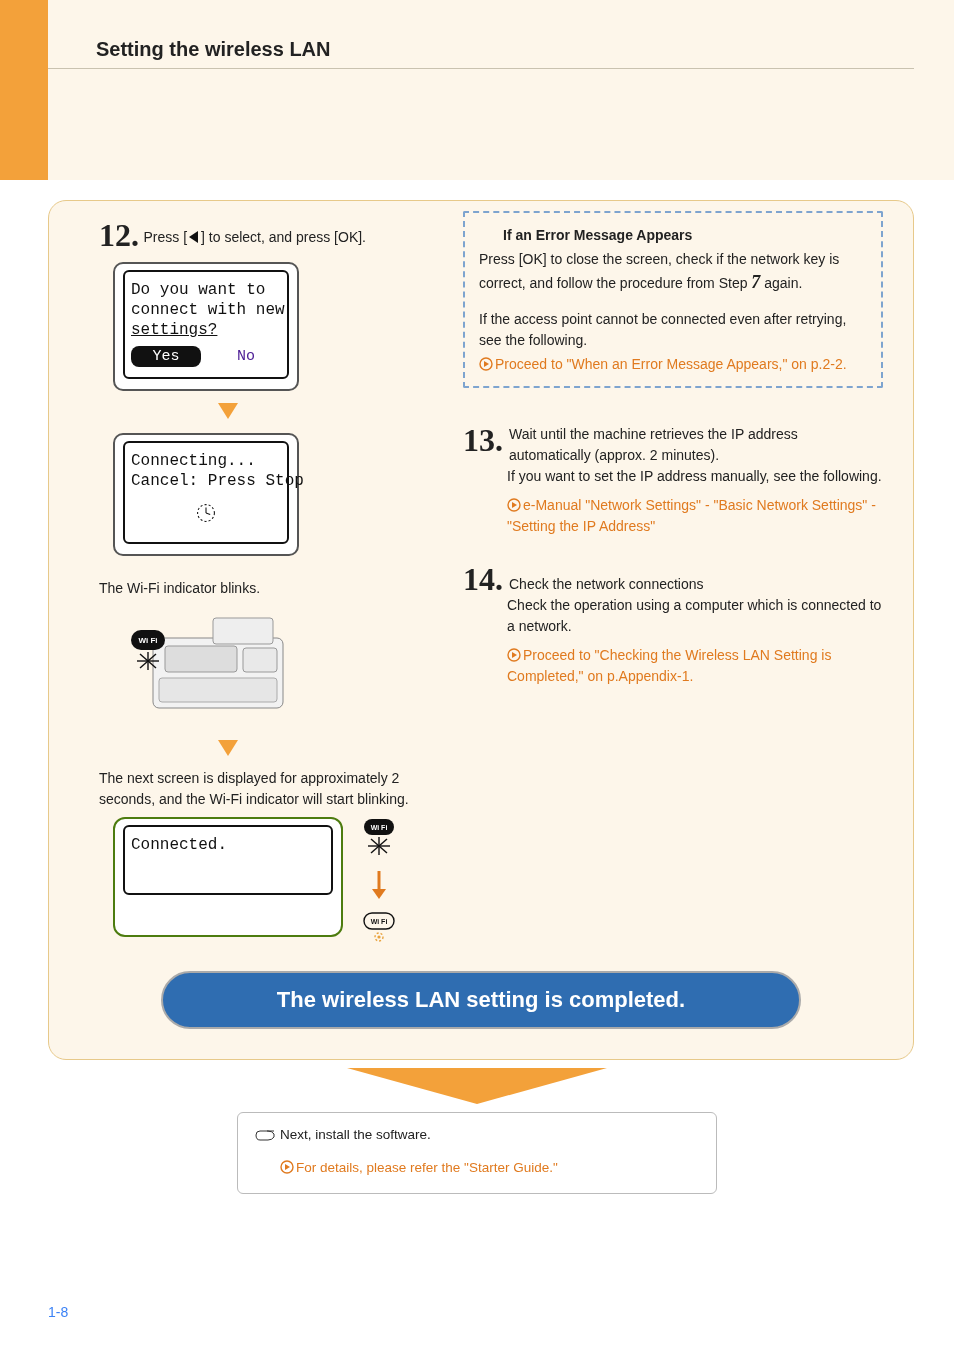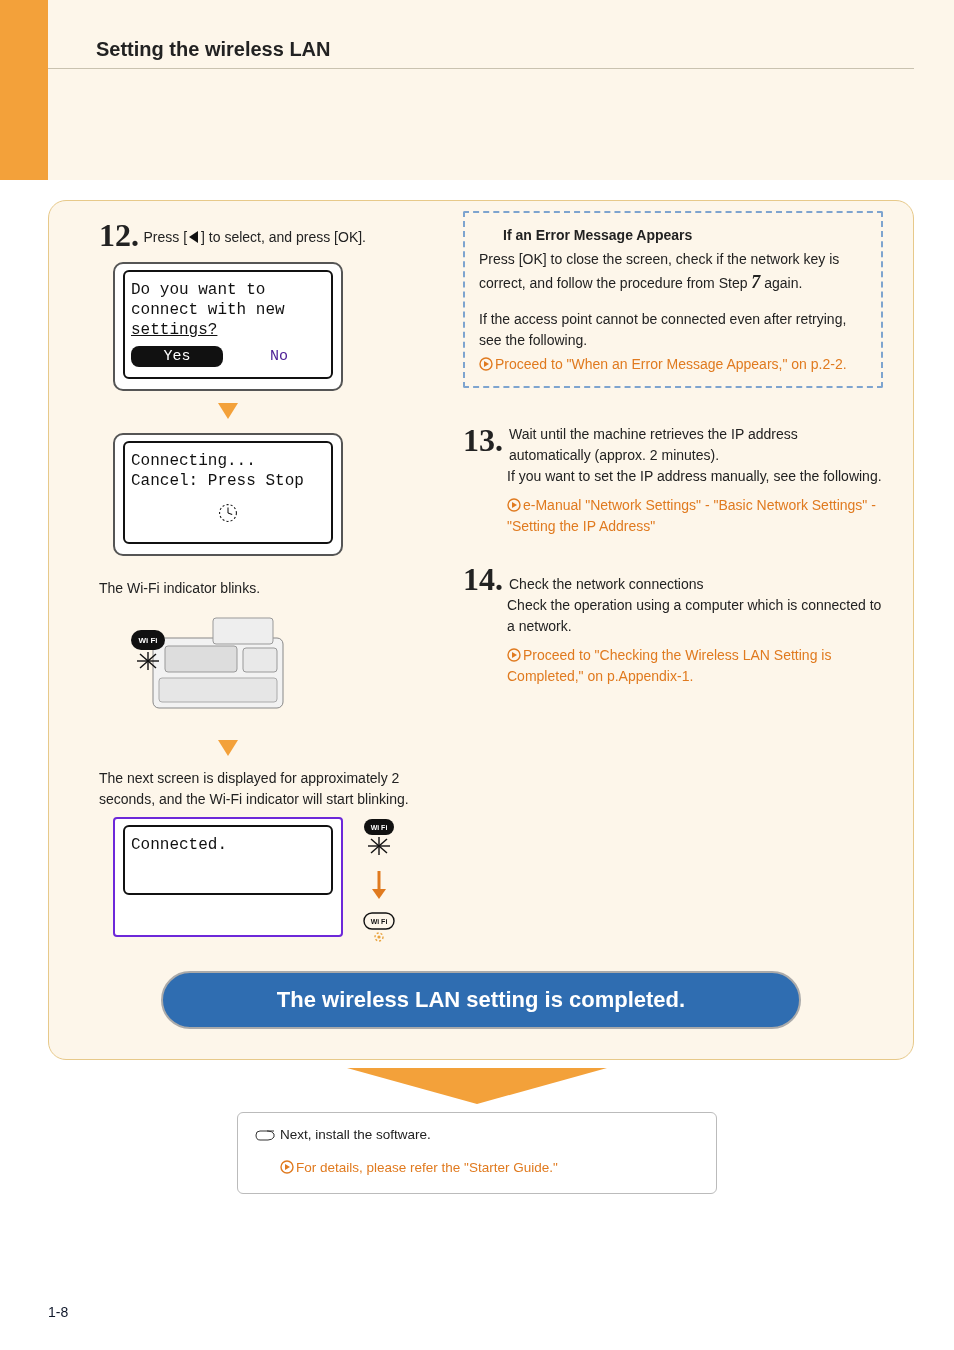--- a/index.html
+++ b/index.html
@@ -18,39 +18,39 @@
   .panel { position: absolute; left: 48px; right: 40px; top: 200px; height: 860px; background: #fdf6ea; border: 1px solid #e7c98a; border-radius: 18px; }
 
   .left-col { position: absolute; left: 50px; top: 16px; width: 370px; }
   .right-col { position: absolute; right: 30px; top: 10px; width: 420px; }
 
   .step-num { font-family: Georgia, "Times New Roman", serif; font-weight: 700; font-size: 32px; color: #222; }
   .step-inline { font-size: 14px; vertical-align: 4px; }
 
   .tri-left { display: inline-block; vertical-align: -2px; }
 
-  .lcd { margin: 8px 0 0 14px; width: 230px; border: 2px solid #555; border-radius: 10px; background: #fff; padding: 6px 8px 10px 8px; }
+  .lcd { margin: 8px 0 0 14px; width: 186px; border: 2px solid #555; border-radius: 10px; background: #fff; padding: 6px 8px 10px 8px; }
   .lcd-inner { border: 2px solid #111; border-radius: 6px; padding: 8px 6px 10px 6px; font-family: "Courier New", monospace; font-size: 16px; color: #111; }
   .lcd-line { line-height: 1.25; white-space: pre; }
   .lcd-buttons { display: flex; gap: 10px; margin-top: 6px; }
   .lcd-btn { flex: 1; text-align: center; font-family: "Courier New", monospace; font-size: 15px; border-radius: 8px; padding: 2px 0; }
   .btn-yes { background: #111; color: #fff; }
   .btn-no  { background: transparent; color: #4c1d95; }
 
   .lcd-connecting .clock { text-align: center; margin-top: 8px; }
   .clock svg { width: 28px; height: 28px; }
 
   .down-arrow { text-align: center; margin: 10px 0 4px 0; }
   .down-arrow svg { width: 24px; height: 20px; }
 
   .small-text { font-size: 14px; line-height: 1.45; }
 
   .printer-wrap { margin: 10px 0 4px 14px; width: 200px; height: 120px; position: relative; }
 
-  .lcd-small { margin: 8px 0 0 14px; width: 230px; border: 2px solid #6d28d9; border-radius: 4px; background: #fff; padding: 6px 8px 40px 8px; }
+  .lcd-small { margin: 8px 0 0 14px; width: 230px; border: 2px solid #4d7c0f; border-radius: 12px; background: #fff; padding: 6px 8px 40px 8px; }
   .lcd-small .lcd-inner { min-height: 70px; }
 
   .wifi-badge-col { position: absolute; left: 300px; top: 610px; width: 60px; text-align: center; }
   .wifi-badge-col .down { margin: 6px auto; }
 
   
   .callout { border: 2px dashed #7ea4cf; border-radius: 2px; padding: 14px 14px 12px 14px; background: transparent; }
   .callout-title { font-weight: 700; font-size: 14px; margin-bottom: 6px; padding-left: 24px; }
   .callout-body { font-size: 14px; line-height: 1.45; }
   .step-ref { font-family: Georgia, serif; font-style: italic; font-weight: 700; font-size: 18px; }
@@ -69,21 +69,21 @@
   .pill { position: absolute; left: 50%; transform: translateX(-50%); bottom: 30px; width: 640px; background: #2f6db1; border: 2px solid #aaa; border-radius: 34px; text-align: center; padding: 14px 20px; }
   .pill-text { color: #fff; font-size: 22px; font-weight: 700; }
 
   
   .wedge { position: absolute; left: 50%; transform: translateX(-50%); top: 1068px; }
 
   
   .bottom-note { position: absolute; left: 50%; transform: translateX(-50%); top: 1112px; width: 480px; border: 1px solid #bbb; border-radius: 6px; background: #fff; padding: 12px 16px 14px 16px; font-size: 13.5px; line-height: 1.5; }
   .hand-icon { display: inline-block; vertical-align: -3px; margin-right: 4px; }
 
-  .page-num { position: absolute; left: 48px; bottom: 30px; font-size: 14px; color: #0f172a; }
+  .page-num { position: absolute; left: 48px; bottom: 30px; font-size: 14px; color: #3b82f6; }
 </style>
 </head>
 <body>
 
 <div class="page">
   <div class="tab-strip"></div>
   <div class="header-bar"></div>
   <div class="section-title">Setting the wireless LAN</div>
   <div class="header-rule"></div>
 

